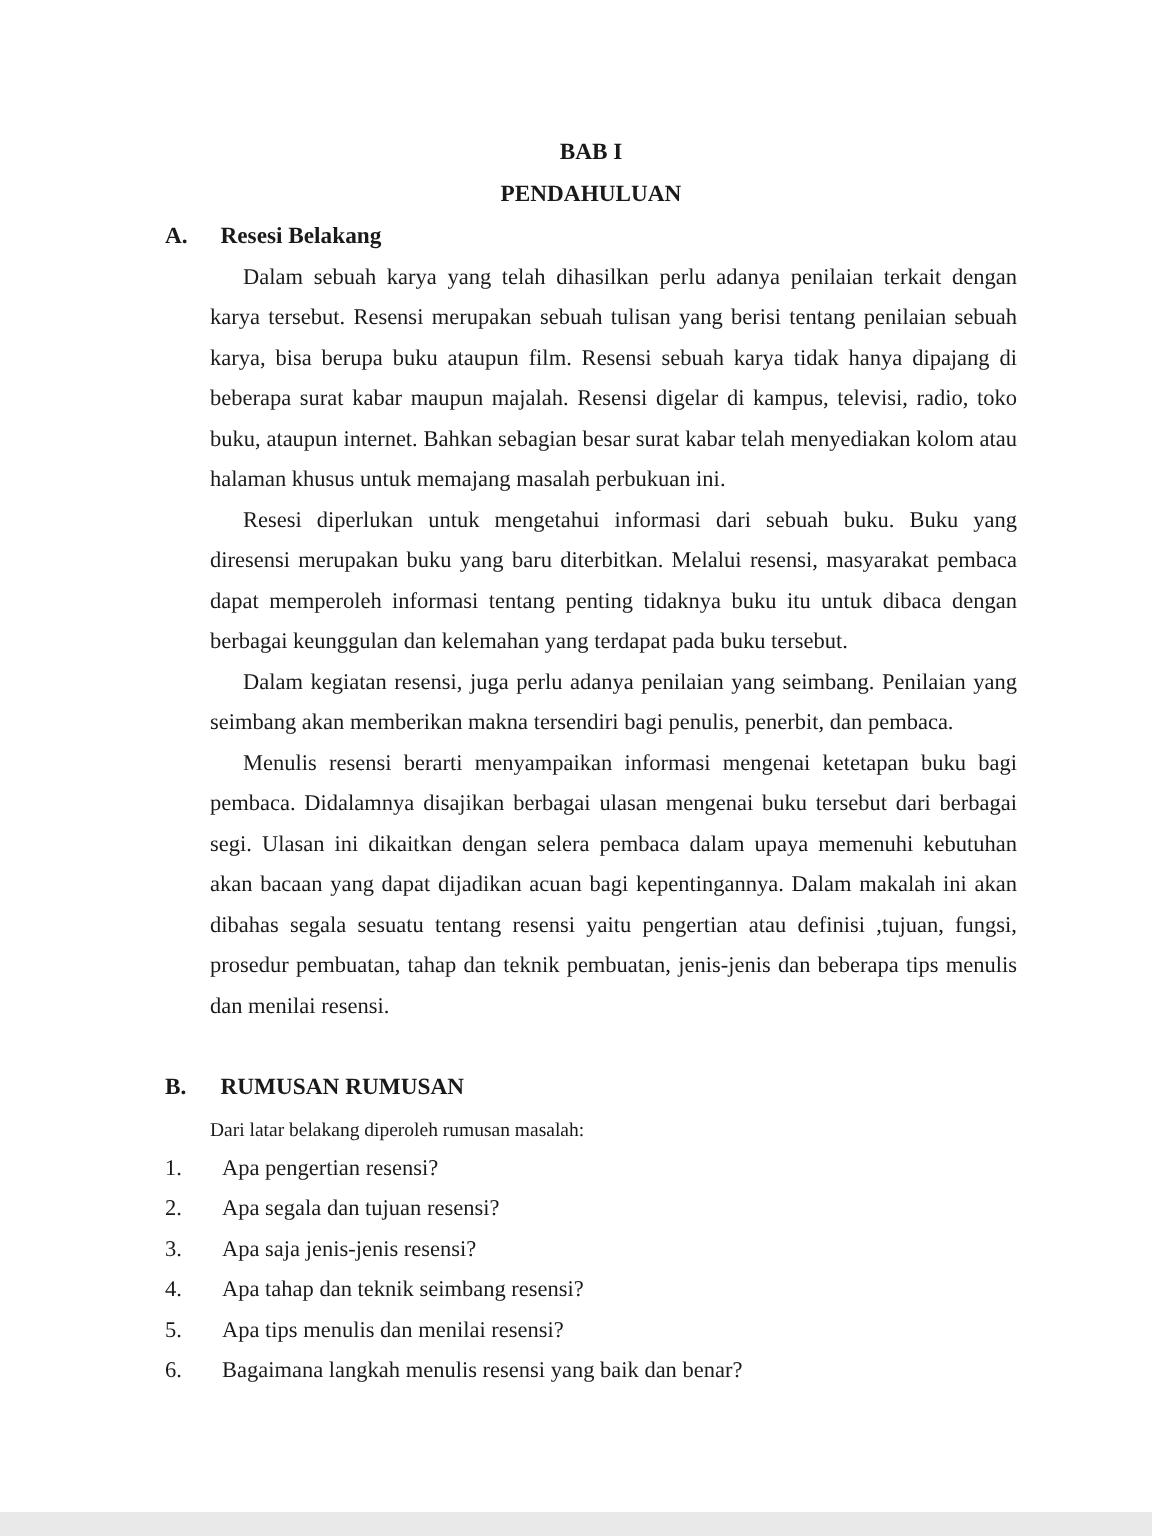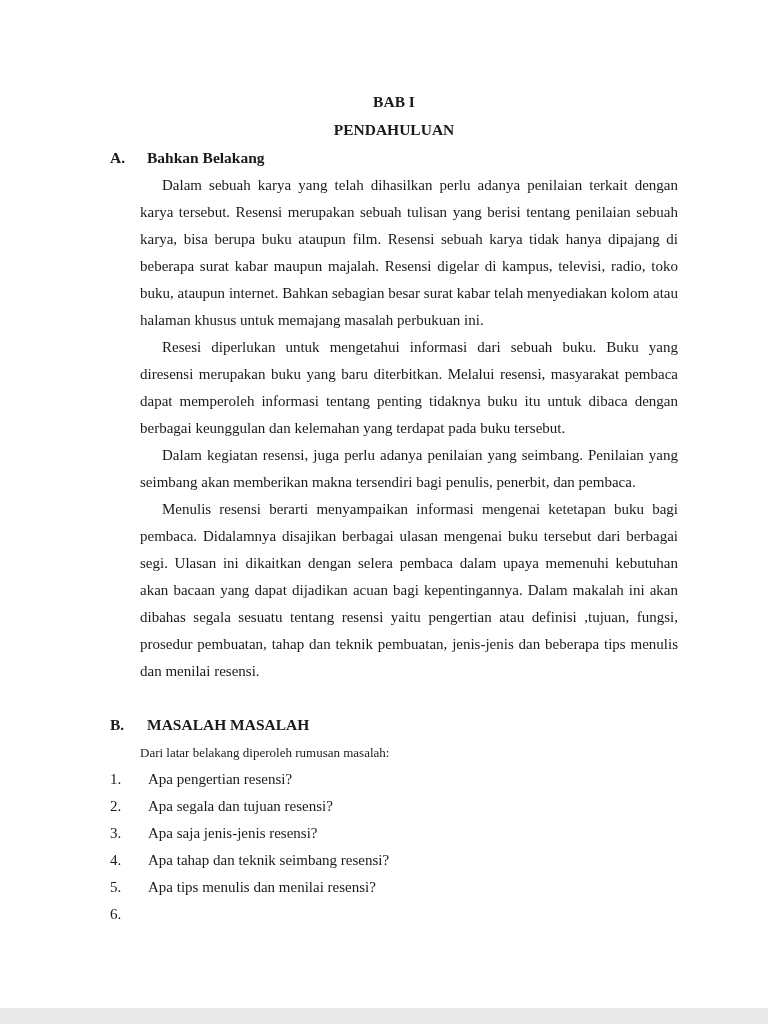--- a/index.html
+++ b/index.html
@@ -82,31 +82,31 @@
 <body>
 
 <div class="canvas">
   <div class="page">
 
     <p class="title">BAB I</p>
     <p class="title">PENDAHULUAN</p>
 
     <div class="section-heading">
       <span class="sec-label">A.</span>
-      <span>Bahkan Belakang</span>
+      <span>Resesi Belakang</span>
     </div>
 
     <p class="body-par">Dalam sebuah karya yang telah dihasilkan perlu adanya penilaian terkait dengan karya tersebut. Resensi merupakan sebuah tulisan yang berisi tentang penilaian sebuah karya, bisa berupa buku ataupun film. Resensi sebuah karya tidak hanya dipajang di beberapa surat kabar maupun majalah. Resensi digelar di kampus, televisi, radio, toko buku, ataupun internet. Bahkan sebagian besar surat kabar telah menyediakan kolom atau halaman khusus untuk memajang masalah perbukuan ini.</p>
     <p class="body-par">Resesi diperlukan untuk mengetahui informasi dari sebuah buku. Buku yang diresensi merupakan buku yang baru diterbitkan. Melalui resensi, masyarakat pembaca dapat memperoleh informasi tentang penting tidaknya buku itu untuk dibaca dengan berbagai keunggulan dan kelemahan yang terdapat pada buku tersebut.</p>
     <p class="body-par">Dalam kegiatan resensi, juga perlu adanya penilaian yang seimbang. Penilaian yang seimbang akan memberikan makna tersendiri bagi penulis, penerbit, dan pembaca.</p>
     <p class="body-par">Menulis resensi berarti menyampaikan informasi mengenai ketetapan buku bagi pembaca. Didalamnya disajikan berbagai ulasan mengenai buku tersebut dari berbagai segi. Ulasan ini dikaitkan dengan selera pembaca dalam upaya memenuhi kebutuhan akan bacaan yang dapat dijadikan acuan bagi kepentingannya. Dalam makalah ini akan dibahas segala sesuatu tentang resensi yaitu pengertian atau definisi ,tujuan, fungsi, prosedur pembuatan, tahap dan teknik pembuatan, jenis-jenis dan beberapa tips menulis dan menilai resensi.</p>
 
     <div class="section-heading section-b">
       <span class="sec-label">B.</span>
-      <span>MASALAH MASALAH</span>
+      <span>RUMUSAN RUMUSAN</span>
     </div>
 
     <p class="intro-line">Dari latar belakang diperoleh rumusan masalah:</p>
 
     <div class="list-item">
       <span class="num">1.</span>
       <span>Apa pengertian resensi?</span>
     </div>
     <div class="list-item">
       <span class="num">2.</span>
@@ -119,17 +119,18 @@
     <div class="list-item">
       <span class="num">4.</span>
       <span>Apa tahap dan teknik seimbang resensi?</span>
     </div>
     <div class="list-item">
       <span class="num">5.</span>
       <span>Apa tips menulis dan menilai resensi?</span>
     </div>
     <div class="list-item">
       <span class="num">6.</span>
+      <span>Bagaimana langkah menulis resensi yang baik dan benar?</span>
     </div>
 
   </div>
   <div class="bottom-strip"></div>
 </div>
 
 </body></html>

